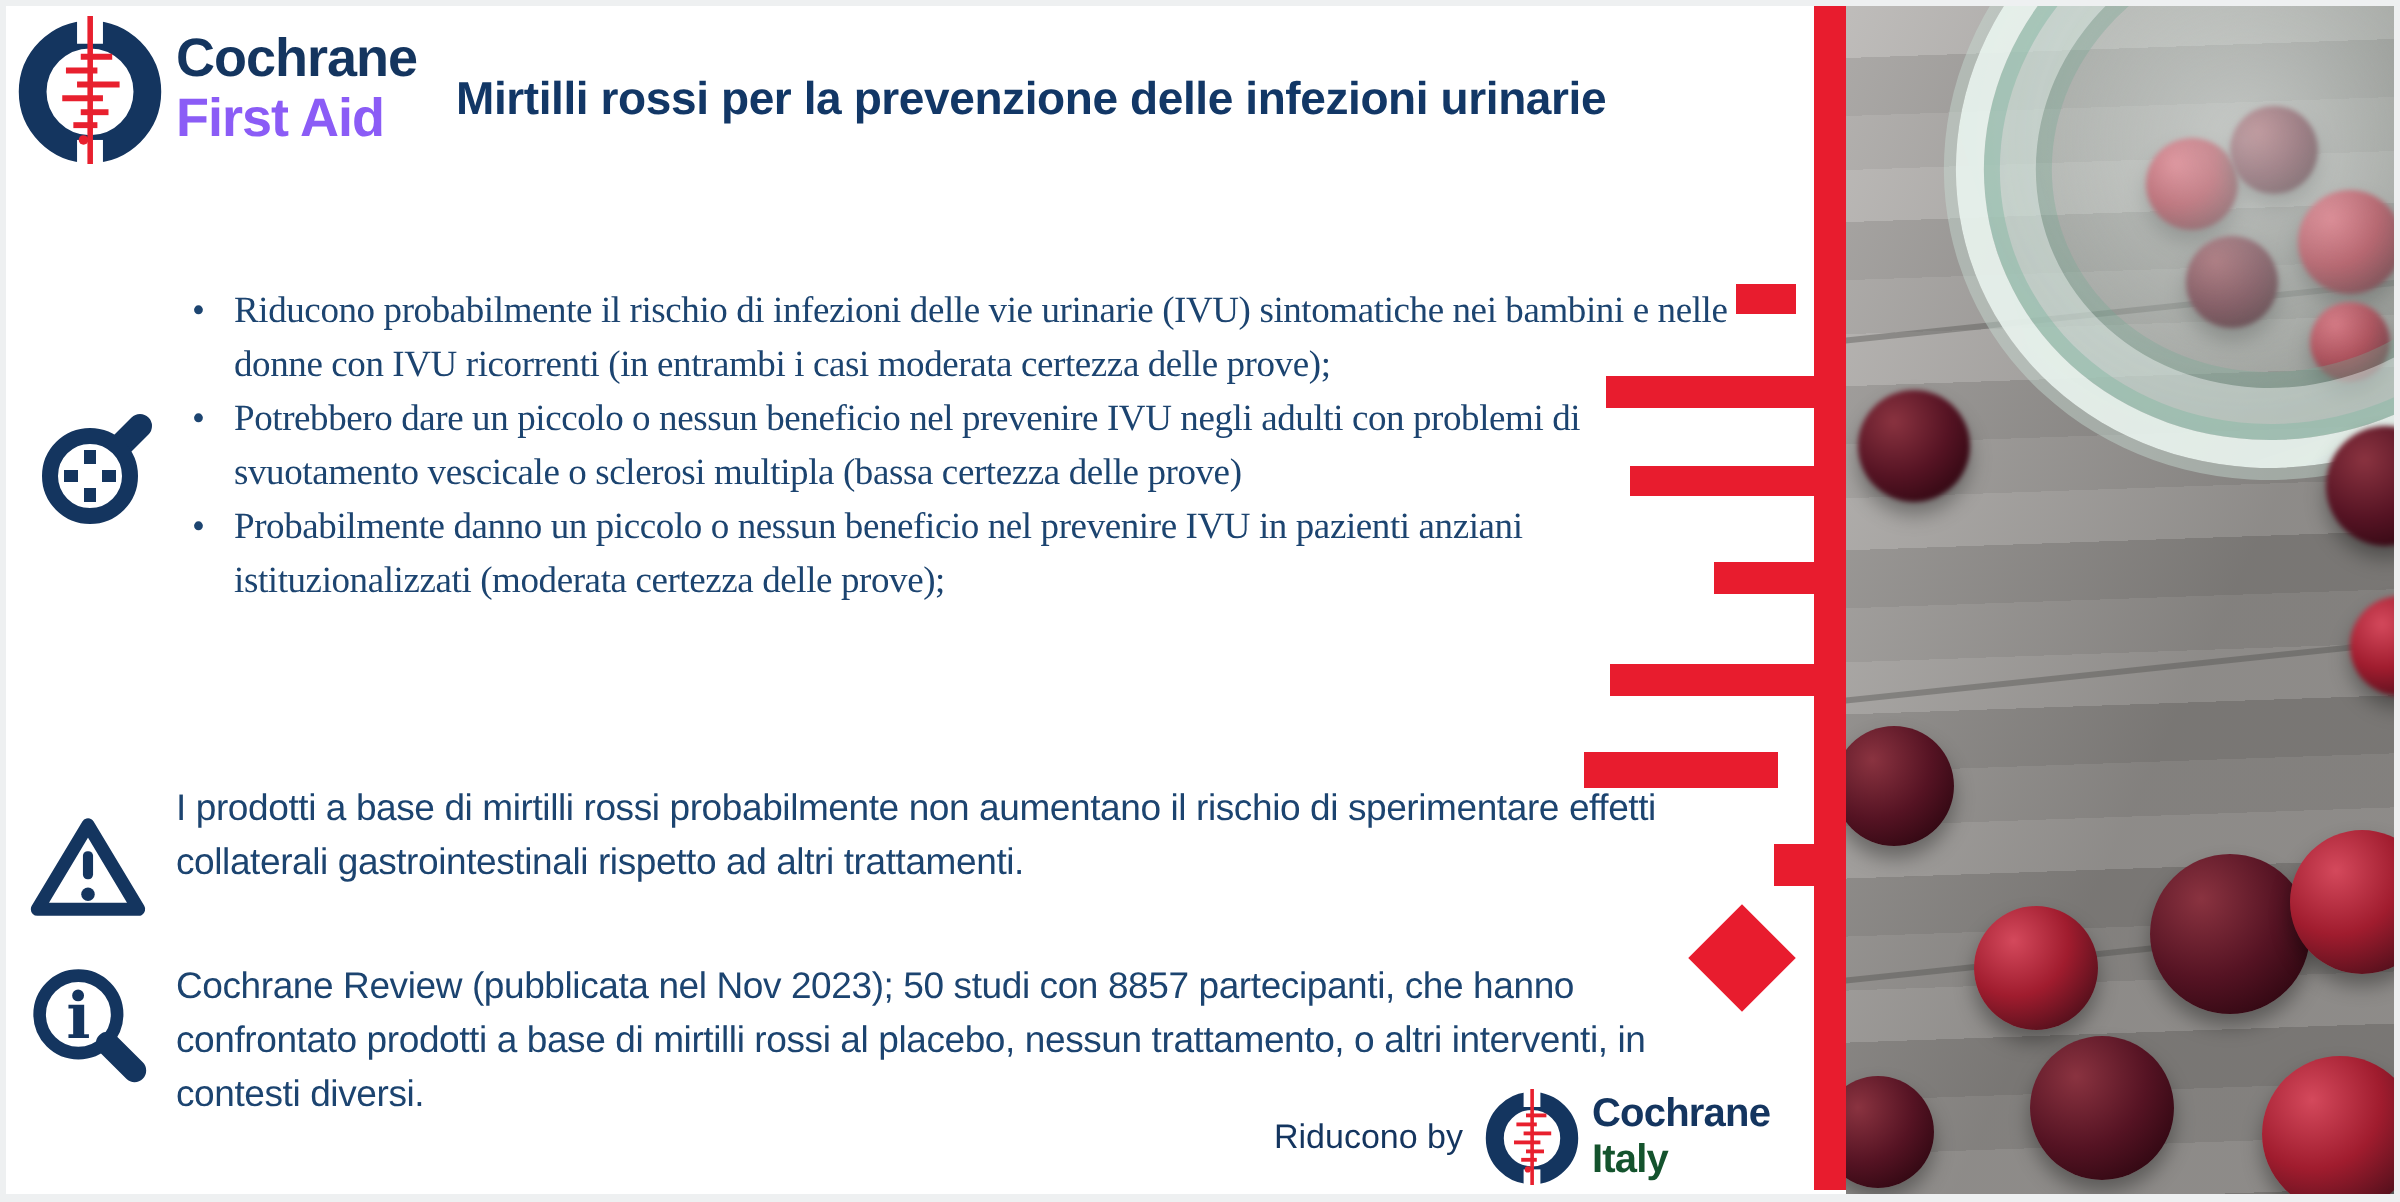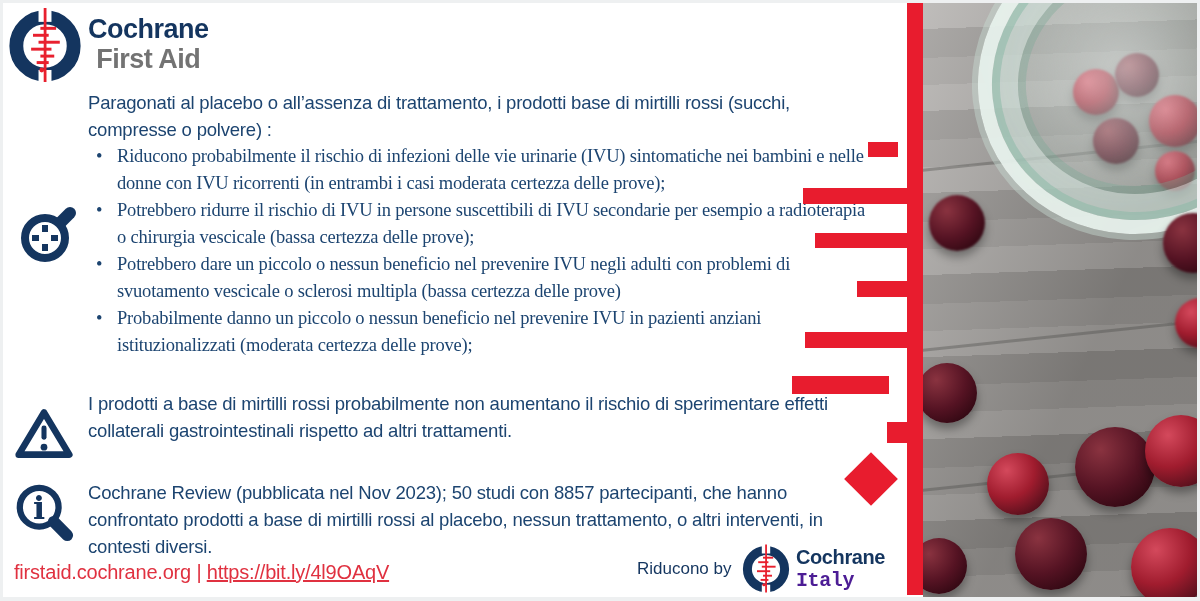--- a/index.html
+++ b/index.html
@@ -4,21 +4,21 @@
 <style>
   html,body{margin:0;padding:0;background:#e9ebec;}
   .canvas{position:relative;width:1200px;height:601px;background:#eef0f1;overflow:hidden;
           font-family:"Liberation Sans",sans-serif;}
   .panel{position:absolute;left:3px;top:3px;right:3px;bottom:4px;background:#ffffff;}
 
   
   .logo-main{position:absolute;left:8px;top:6px;width:74px;height:78px;}
   .brand{position:absolute;left:88px;top:14px;line-height:30px;font-weight:bold;font-size:27px;letter-spacing:-0.5px;}
   .brand .l1{color:#14355f;}
-  .brand .l2{color:#737373;text-align:center;}
+  .brand .l2{color:#8b5cf6;}
   .title{position:absolute;left:228px;top:36px;width:680px;color:#123766;
          font-size:23px;font-weight:bold;letter-spacing:-0.2px;}
 
   
   .txt{color:#1c4470;font-size:18.5px;line-height:27px;letter-spacing:-0.2px;}
   .intro{position:absolute;left:88px;top:89px;width:780px;}
   .bullets{position:absolute;left:96px;top:143px;width:770px;}
   .bullet{padding-left:21px;text-indent:-21px;margin:0;font-family:Liberation Serif, serif;}
   .bullet::before{content:"•";display:inline-block;width:21px;text-indent:0;}
   .warn-text{position:absolute;left:88px;top:390px;width:780px;}
@@ -29,21 +29,21 @@
   .icon-warning{position:absolute;left:14px;top:406px;width:60px;height:56px;}
   .icon-info{position:absolute;left:14px;top:481px;width:62px;height:64px;}
 
   
   .footer-links{position:absolute;left:14px;top:561px;font-size:20px;color:#e03140;letter-spacing:-0.2px;}
   .footer-links .lnk{text-decoration:underline;cursor:pointer;}
   .translated{position:absolute;left:637px;top:559px;font-size:17px;color:#14355f;}
   .logo-italy{position:absolute;left:742px;top:543px;width:48px;height:51px;}
   .italy-brand{position:absolute;left:796px;top:546px;line-height:23px;font-weight:bold;font-size:20px;letter-spacing:-0.4px;}
   .italy-brand .l1{color:#14355f;}
-  .italy-brand .l2{color:#4c1d95;font-family:Liberation Mono, monospace;}
+  .italy-brand .l2{color:#14532d;}
 
   
   .red{background:#e81c2e;position:absolute;}
   .fp-diamond{position:absolute;left:852px;top:460px;width:38px;height:38px;background:#e81c2e;
               transform:rotate(45deg);}
 
   
   .photo{position:absolute;left:923px;top:3px;width:274px;height:594px;overflow:hidden;
     background:
       linear-gradient(115deg, rgba(255,255,255,.28), rgba(30,30,30,.18) 60%),
@@ -79,25 +79,24 @@
       <line x1="25" y1="46.5" x2="47" y2="46.5"></line>
       <line x1="35" y1="54" x2="50" y2="54"></line>
       <line x1="31" y1="61" x2="44" y2="61"></line>
     </g>
     <circle cx="36.5" cy="69" r="2.6" fill="#e8202e"></circle>
   </svg>
   <div class="brand">
     <div class="l1">Cochrane</div>
     <div class="l2">First Aid</div>
   </div>
+  <div class="title">Mirtilli rossi per la prevenzione delle infezioni urinarie</div>
 
-  <div class="txt intro">Paragonati al placebo o all’assenza di trattamento, i prodotti  base di mirtilli rossi (succhi, compresse o polvere) :</div>
   <div class="txt bullets">
     <p class="bullet">Riducono probabilmente il rischio di infezioni delle vie urinarie (IVU) sintomatiche nei bambini e nelle donne con IVU ricorrenti (in entrambi i casi  moderata certezza delle prove);</p>
-    <p class="bullet">Potrebbero ridurre il rischio di IVU in persone suscettibili di IVU secondarie per esempio a radioterapia o chirurgia vescicale (bassa certezza delle prove);</p>
     <p class="bullet">Potrebbero dare un piccolo o nessun beneficio nel prevenire IVU negli adulti con problemi di svuotamento vescicale o sclerosi multipla (bassa certezza delle prove)</p>
     <p class="bullet">Probabilmente danno un piccolo o nessun beneficio nel prevenire IVU in pazienti anziani istituzionalizzati (moderata certezza delle prove);</p>
   </div>
   <div class="txt warn-text">I prodotti a base di mirtilli rossi probabilmente non aumentano il rischio di sperimentare effetti collaterali gastrointestinali rispetto ad altri trattamenti.</div>
   <div class="txt review-text">Cochrane Review (pubblicata nel  Nov 2023); 50 studi con 8857 partecipanti, che hanno confrontato prodotti a base di mirtilli rossi al placebo, nessun  trattamento, o altri interventi, in contesti diversi.</div>
 
   <svg class="icon-stopwatch" viewBox="0 0 62 64">
     <line x1="42" y1="20" x2="52" y2="10" stroke="#14355f" stroke-width="12" stroke-linecap="round"></line>
     <circle cx="27" cy="35" r="20" fill="#ffffff" stroke="#14355f" stroke-width="8"></circle>
     <g stroke="#14355f" stroke-width="6" stroke-linecap="butt">
@@ -148,25 +147,20 @@
     <div class="berry dark" style="left:-6px;top:360px;width:60px;height:60px;"></div>
     <div class="berry" style="left:64px;top:450px;width:62px;height:62px;"></div>
     <div class="berry dark" style="left:152px;top:424px;width:80px;height:80px;"></div>
     <div class="berry" style="left:222px;top:412px;width:72px;height:72px;"></div>
     <div class="berry dark" style="left:92px;top:515px;width:72px;height:72px;"></div>
     <div class="berry" style="left:208px;top:525px;width:78px;height:78px;"></div>
     <div class="berry dark" style="left:-12px;top:535px;width:56px;height:56px;"></div>
     <div class="berry blur" style="left:252px;top:295px;width:50px;height:50px;"></div>
   </div>
 
-  <div class="footer-links">
-    <span>firstaid.cochrane.org</span>
-    <span>|</span>
-    <span class="lnk">https://bit.ly/4l9OAqV</span>
-  </div>
   <div class="translated">Riducono by</div>
   <svg class="logo-italy" viewBox="0 0 80 84">
     <circle cx="40" cy="43" r="31" fill="none" stroke="#14355f" stroke-width="15"></circle>
     <rect x="33" y="0" width="14" height="17" fill="#ffffff"></rect>
     <rect x="33" y="69" width="14" height="15" fill="#ffffff"></rect>
     <rect x="38.6" y="2" width="3" height="80" fill="#e8202e"></rect>
     <g stroke="#e8202e" stroke-width="3.2">
       <line x1="35" y1="24" x2="52" y2="24"></line>
       <line x1="27" y1="31.5" x2="44" y2="31.5"></line>
       <line x1="33" y1="39" x2="56" y2="39"></line>

